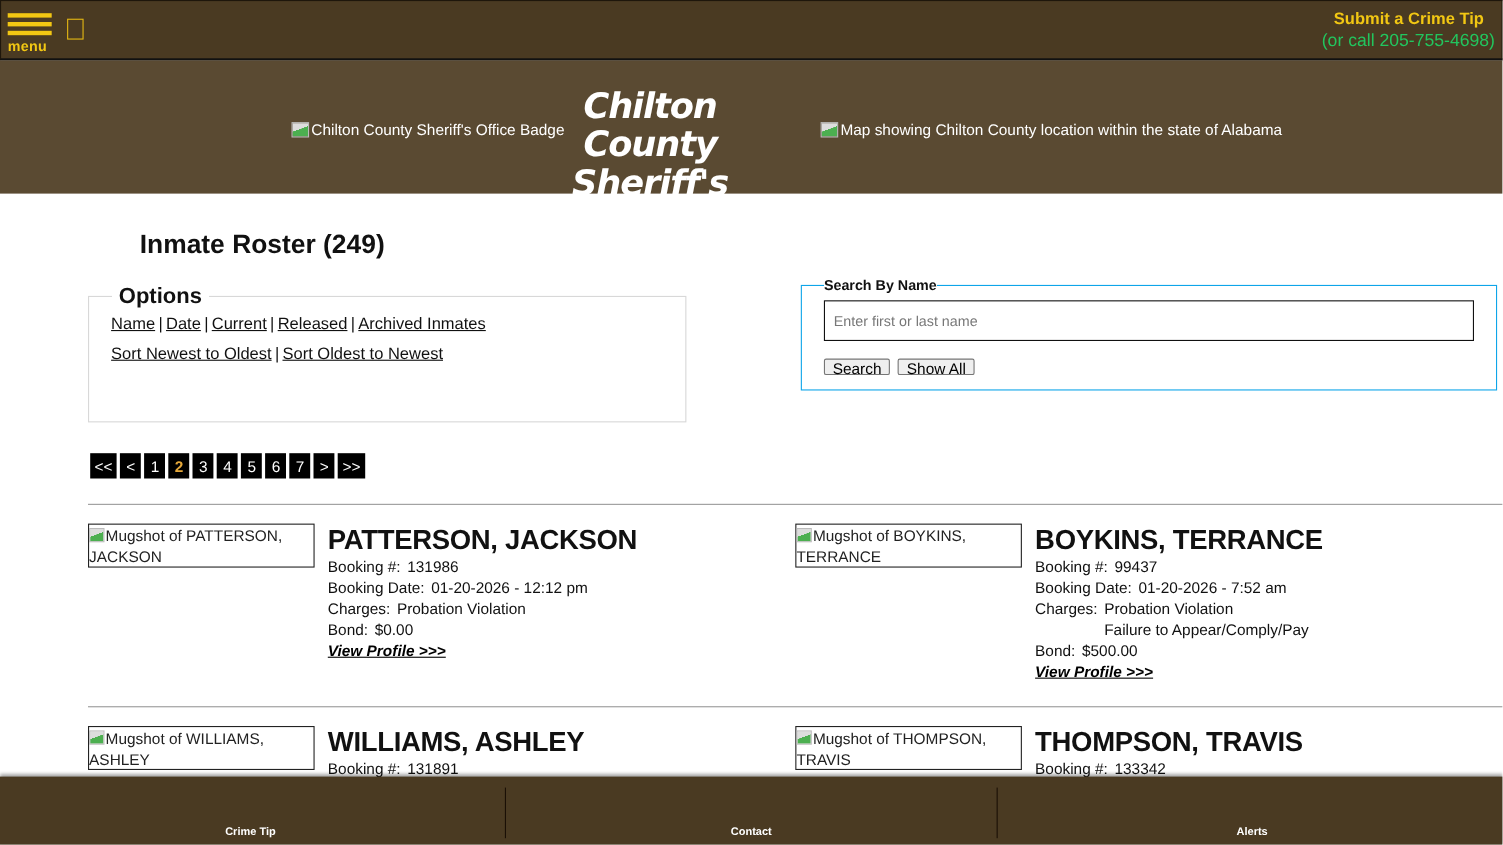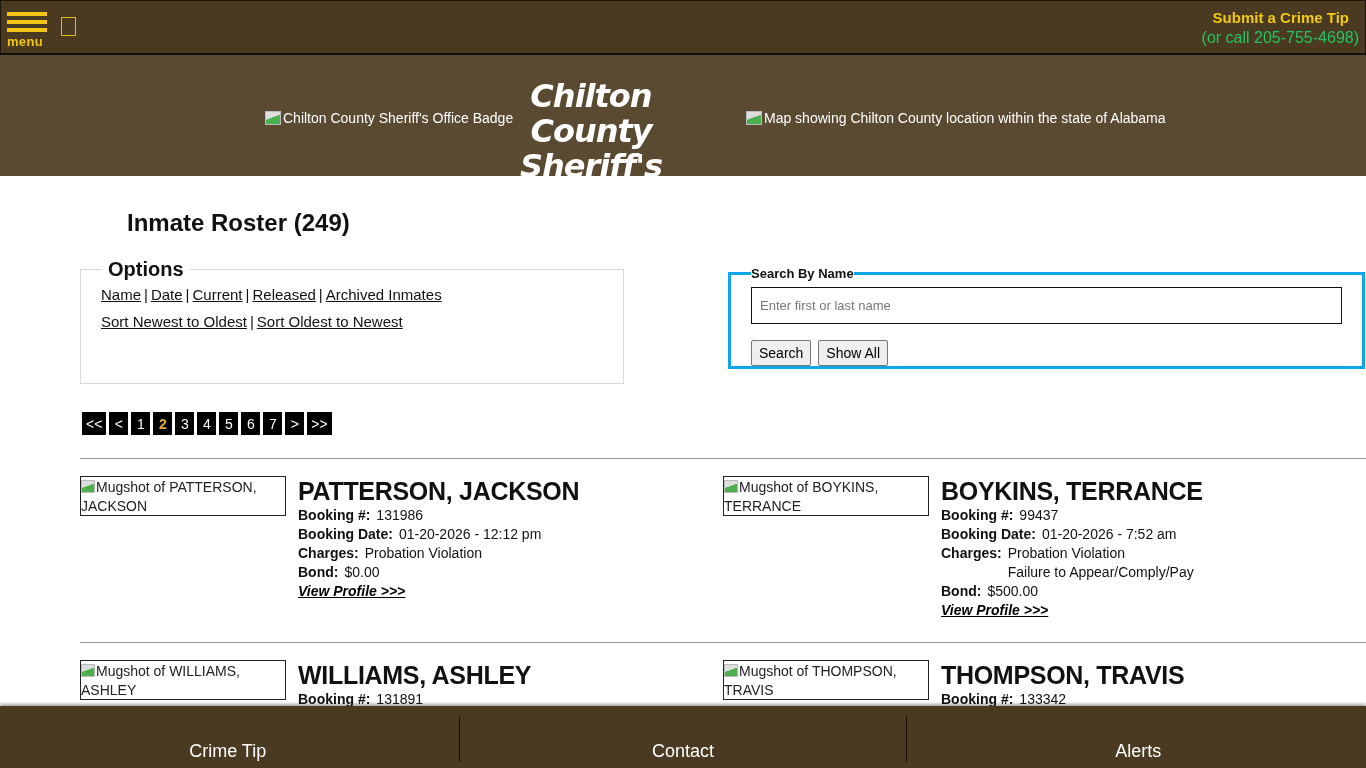--- a/index.html
+++ b/index.html
@@ -32,46 +32,46 @@
   
   .page-title { position: absolute; left: 80px; top: 209px; font-size: 24px; font-weight: bold; margin-left: 47px; }
 
   fieldset.options { position: absolute; left: 80px; top: 258px; width: 544px; height: 126px; border: 1px solid #d8d8d8; padding: 0 20px; }
   fieldset.options legend { font-size: 20px; font-weight: bold; padding: 0 6px; margin-left: 1px; }
   .opt-row { font-size: 15px; line-height: 20px; margin-top: 4px; }
   .opt-row + .opt-row { margin-top: 7px; }
   .opt-row a { color: #111; text-decoration: underline; cursor: pointer; }
   .sep { margin: 0 3px; }
 
-  fieldset.search { position: absolute; left: 728px; top: 266px; width: 633px; height: 103px; border: 3px solid #0ea5e9; padding: 0 20px; }
+  fieldset.search { position: absolute; left: 728px; top: 252px; width: 633px; height: 103px; border: 1px solid #0ea5e9; padding: 0 20px; }
   fieldset.search legend { font-size: 13px; font-weight: bold; padding: 0 0; margin-left: 0; }
   .search-input { display: block; width: 591px; height: 37px; margin-top: 6px; border: 1px solid #111; padding: 16px 8px; font-size: 13px; font-family: "Liberation Sans", sans-serif; }
   .search-input::placeholder { color: #777; }
   .btn-row { margin-top: 16px; display: flex; gap: 7px; }
-  .btn { height: 26px; padding: 0 7px; background: #efefef; border: 1px solid #767676; border-radius: 2px; font-size: 14px; font-family: "Liberation Sans", sans-serif; cursor: pointer; }
+  .btn { height: 15px; padding: 0 7px; background: #efefef; border: 1px solid #767676; border-radius: 2px; font-size: 14px; font-family: "Liberation Sans", sans-serif; cursor: pointer; }
 
   .pager { position: absolute; left: 82px; top: 412px; display: flex; gap: 3px; }
   .pg { background: #000; color: #fff; font-size: 14px; height: 23px; min-width: 19px; padding: 0 4px; display: flex; align-items: center; justify-content: center; cursor: pointer; }
   .pg.active { color: #e5a83a; font-weight: bold; }
 
   .hr { position: absolute; left: 80px; width: 1286px; height: 0; border-top: 1px solid #999; }
 
   .inmate { position: absolute; width: 560px; }
   .mug { position: absolute; left: 0; top: 0; width: 206px; height: 40px; border: 1px solid #222; font-size: 14px; line-height: 19px; color: #222; padding: 1px 0 0 0; overflow: hidden; }
   .mug .broken-icon { width: 14px; height: 13px; vertical-align: -1px; margin-right: 1px; }
   .details { position: absolute; left: 218px; top: 0; width: 400px; }
   .iname { font-size: 25px; font-weight: bold; line-height: 30px; margin-top: 0; letter-spacing: -0.3px; }
   .drow { font-size: 14px; line-height: 19px; display: flex; }
-  .dlabel { font-weight: bold; margin-right: 6px; white-space: nowrap; }
+  .dlabel { font-weight: normal; margin-right: 6px; white-space: nowrap; }
   .dvals div { line-height: 19px; }
   .profile-link { font-size: 14px; font-weight: bold; font-style: italic; text-decoration: underline; color: #000000; line-height: 19px; cursor: pointer; display: inline-block; }
 
   
   .footer { position: absolute; left: 0; top: 706px; width: 1366px; height: 62px; background: #4a3a22; box-shadow: 0 -2px 3px rgba(0,0,0,0.35); display: flex; }
-  .foot-item { flex: 1; display: flex; align-items: flex-end; justify-content: center; color: #fff; font-weight: normal; font-size: 18px; padding-bottom: 6px; cursor: pointer; position: relative; }
+  .foot-item { flex: 1; display: flex; align-items: flex-end; justify-content: center; color: #fff; font-weight: bold; font-size: 10px; padding-bottom: 6px; cursor: pointer; position: relative; }
   .foot-div { position: absolute; top: 10px; width: 1px; height: 46px; background: #1a0f05; }
 </style>
 </head>
 <body>
 
 <div class="topbar">
   <div class="menu-btn">
     <span class="menu-bar"></span>
     <span class="menu-bar"></span>
     <span class="menu-bar"></span>

